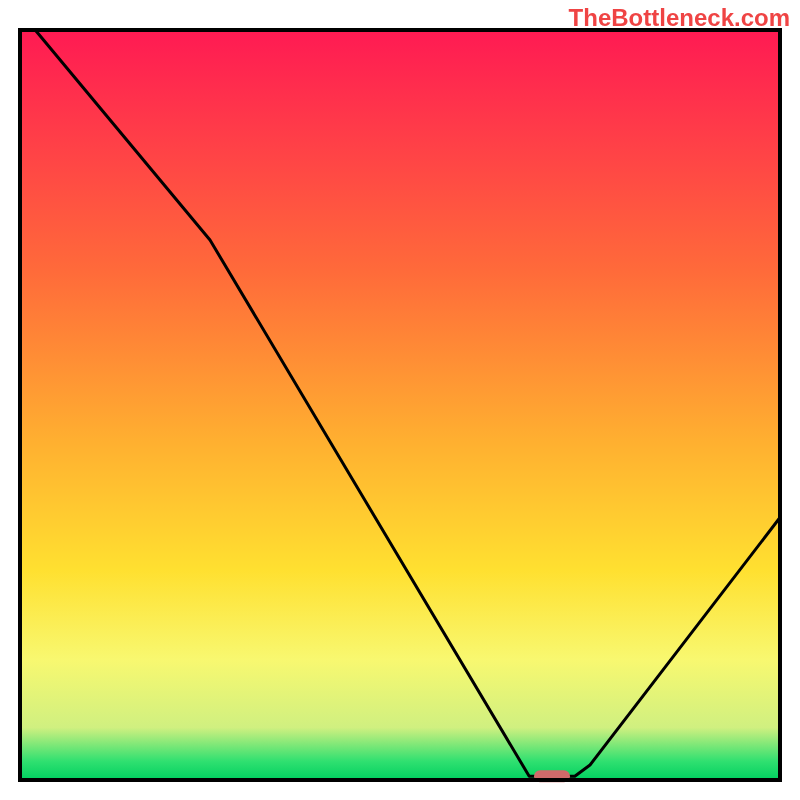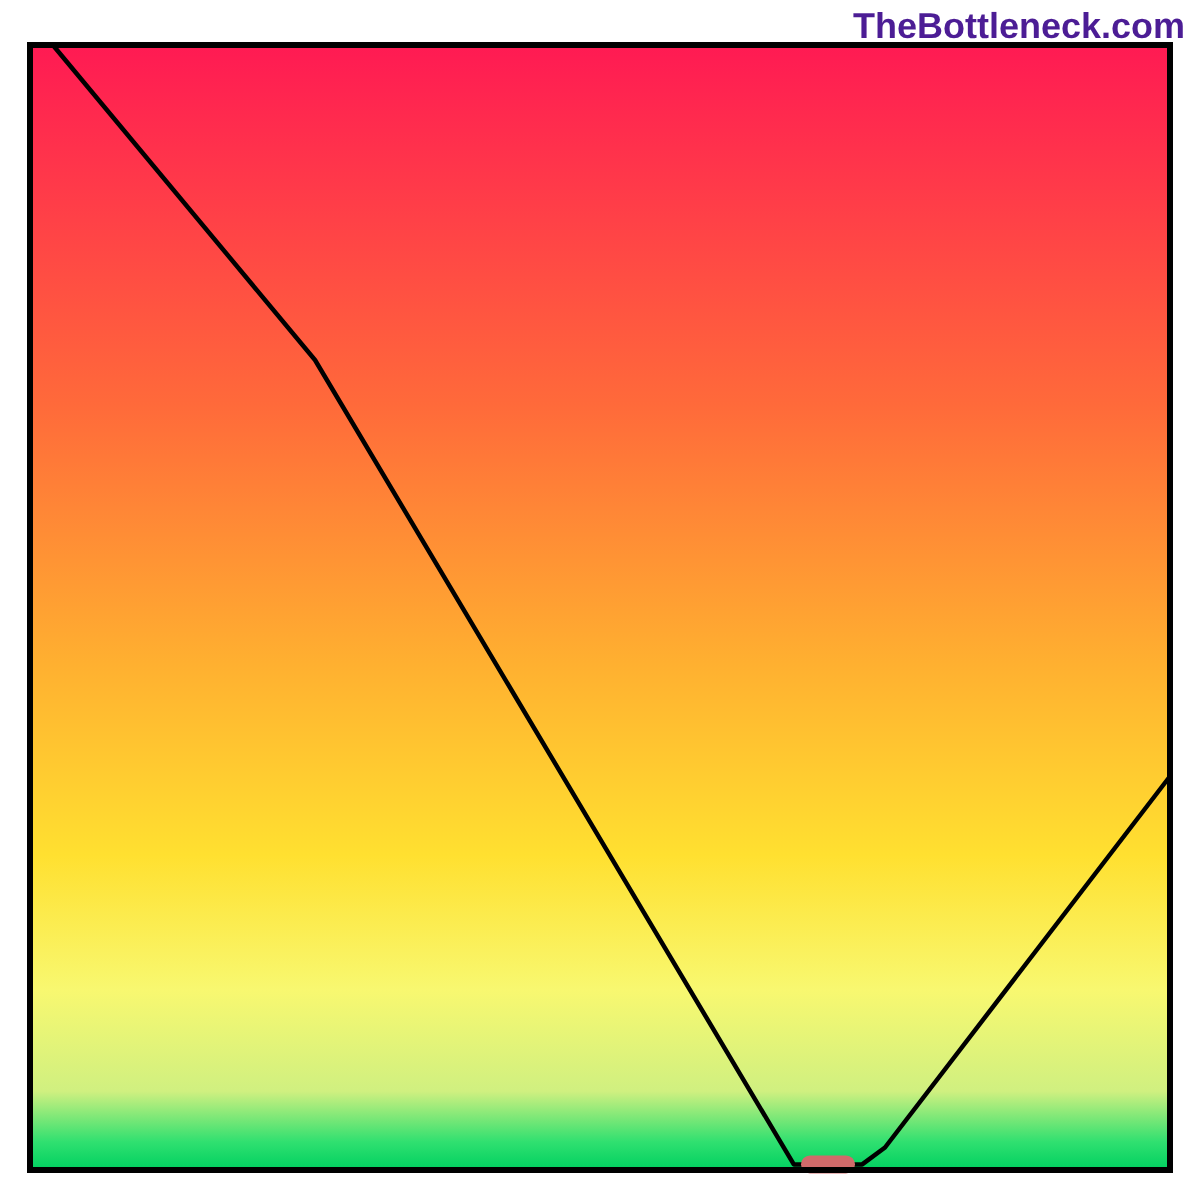--- a/index.html
+++ b/index.html
@@ -16,21 +16,21 @@
     left: 0;
     width: 800px;
     height: 800px;
   }
   .watermark {
     position: absolute;
     top: 4px;
     right: 10px;
     font-size: 24px;
     font-weight: bold;
-    color: #4c1d95;
+    color: #ef4444;
     z-index: 10;
   }
   svg {
     display: block;
   }
 </style>
 </head>
 <body>
 
 <div class="chart-container">

